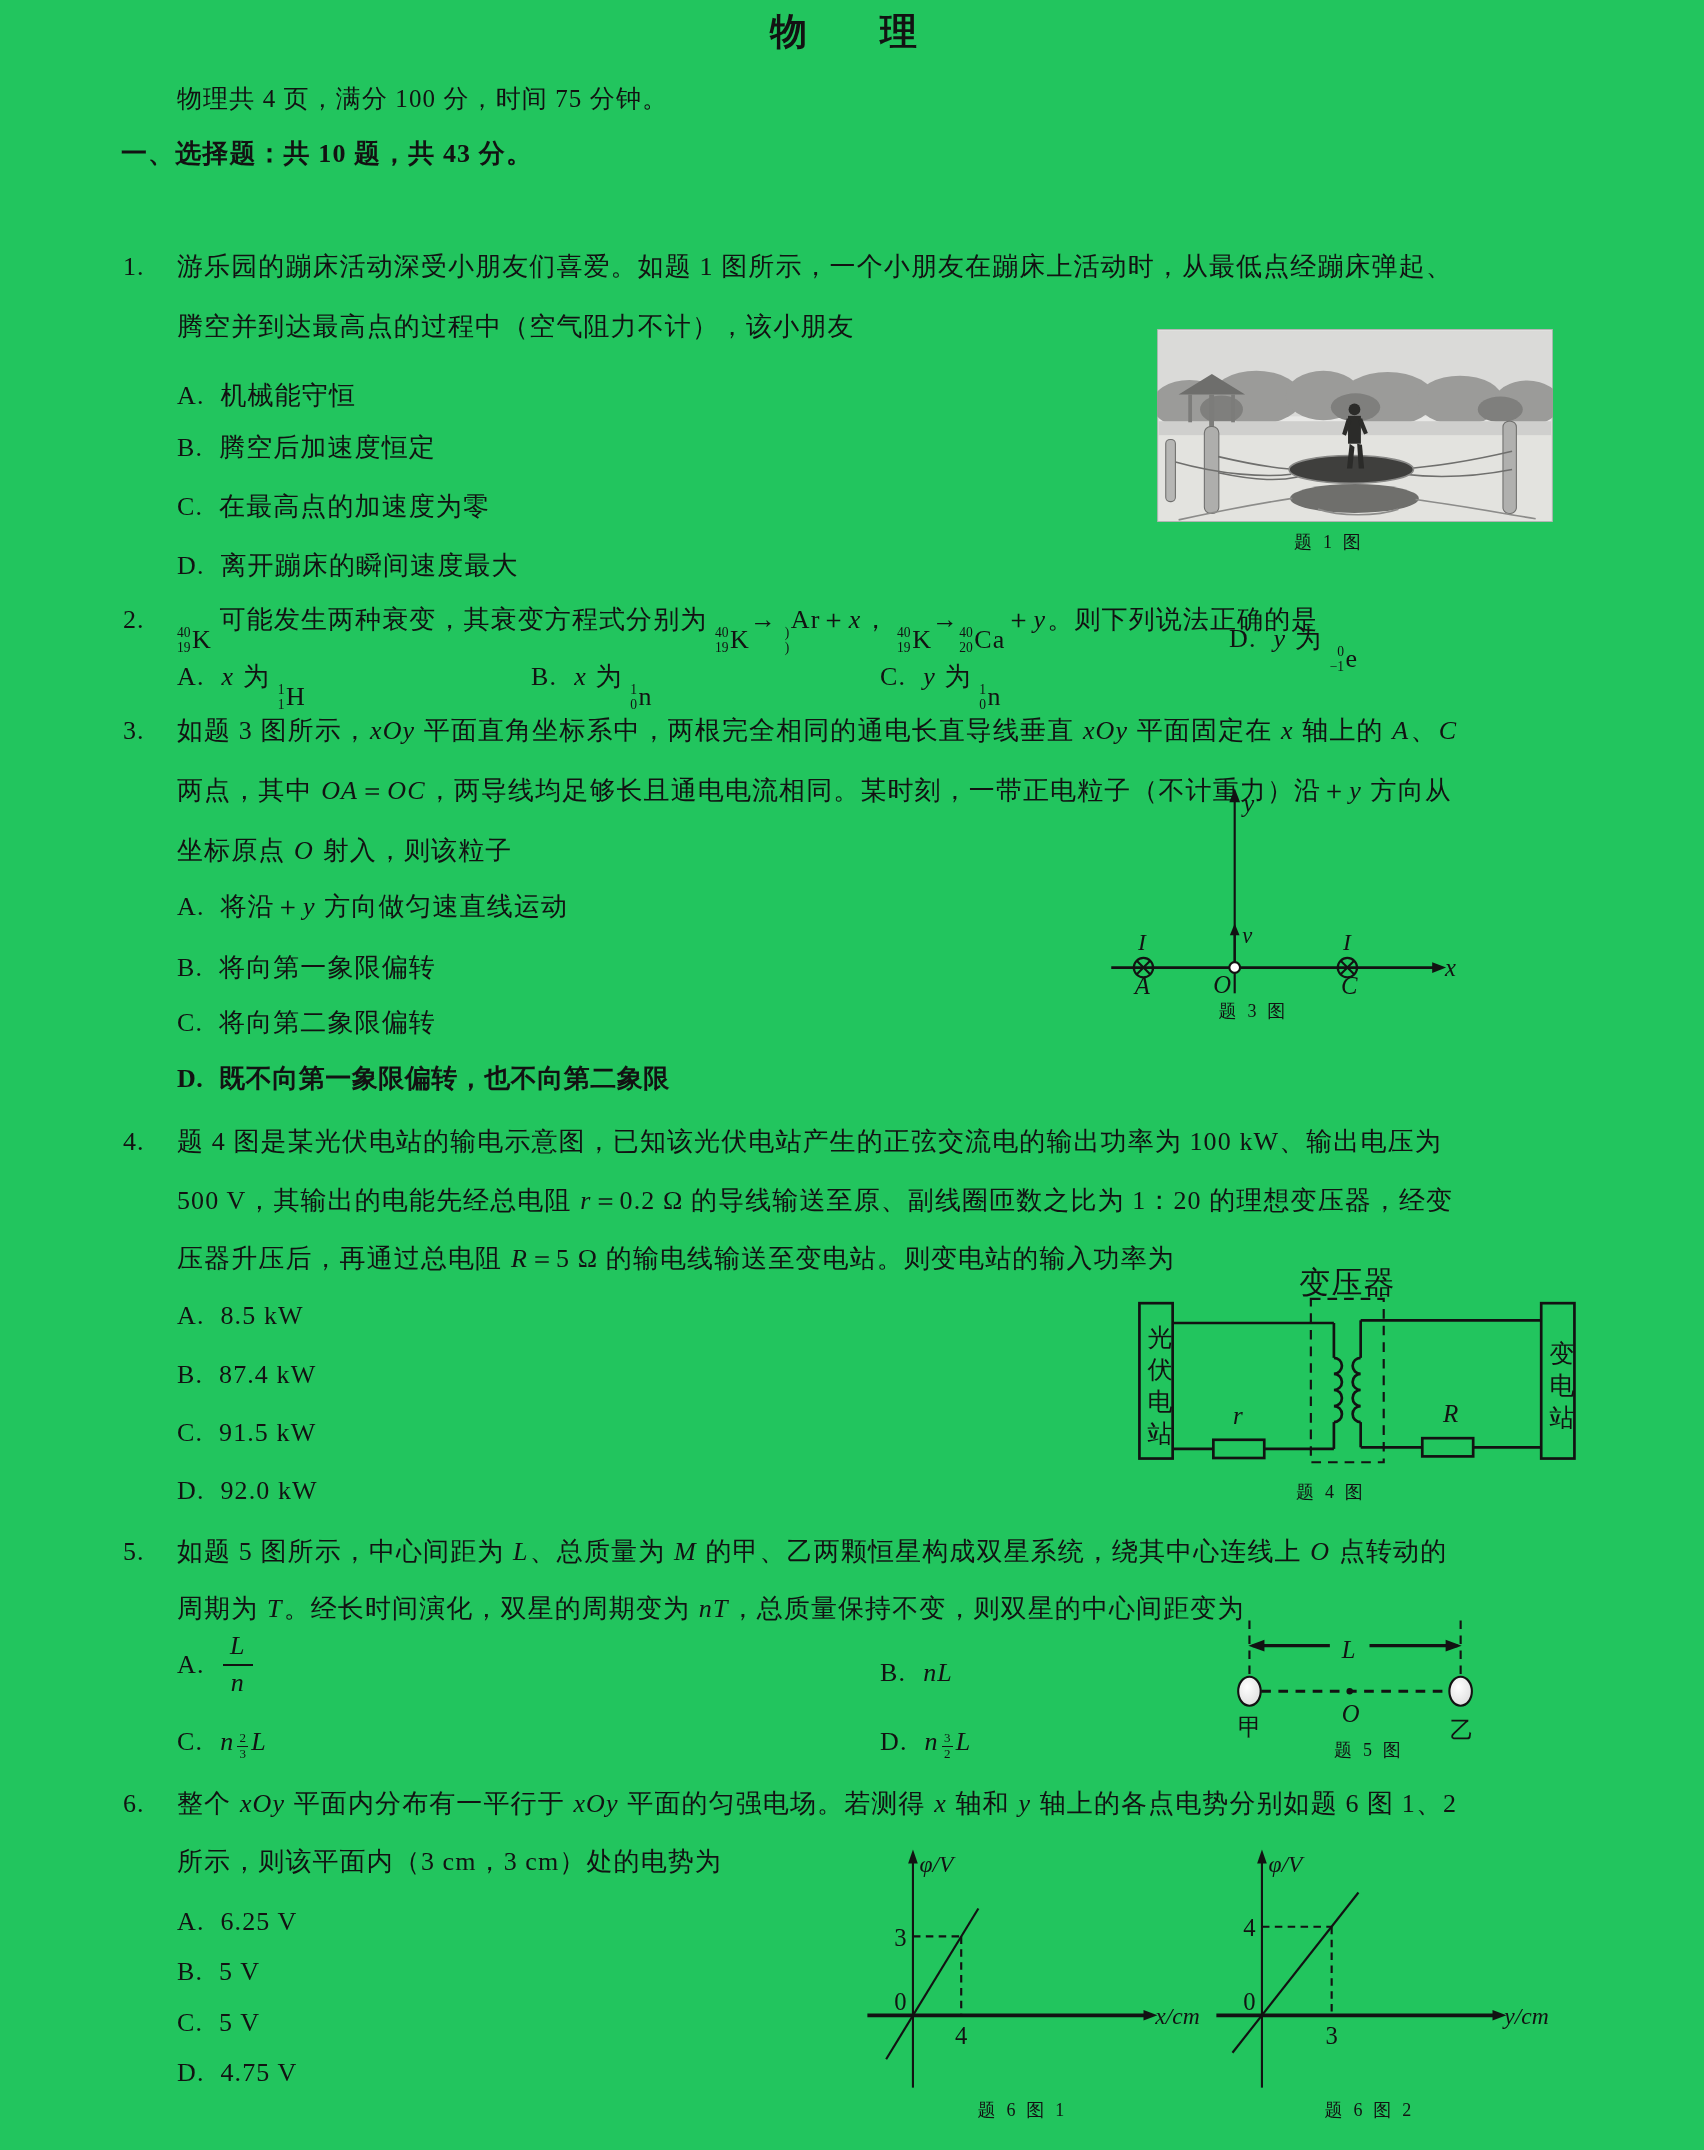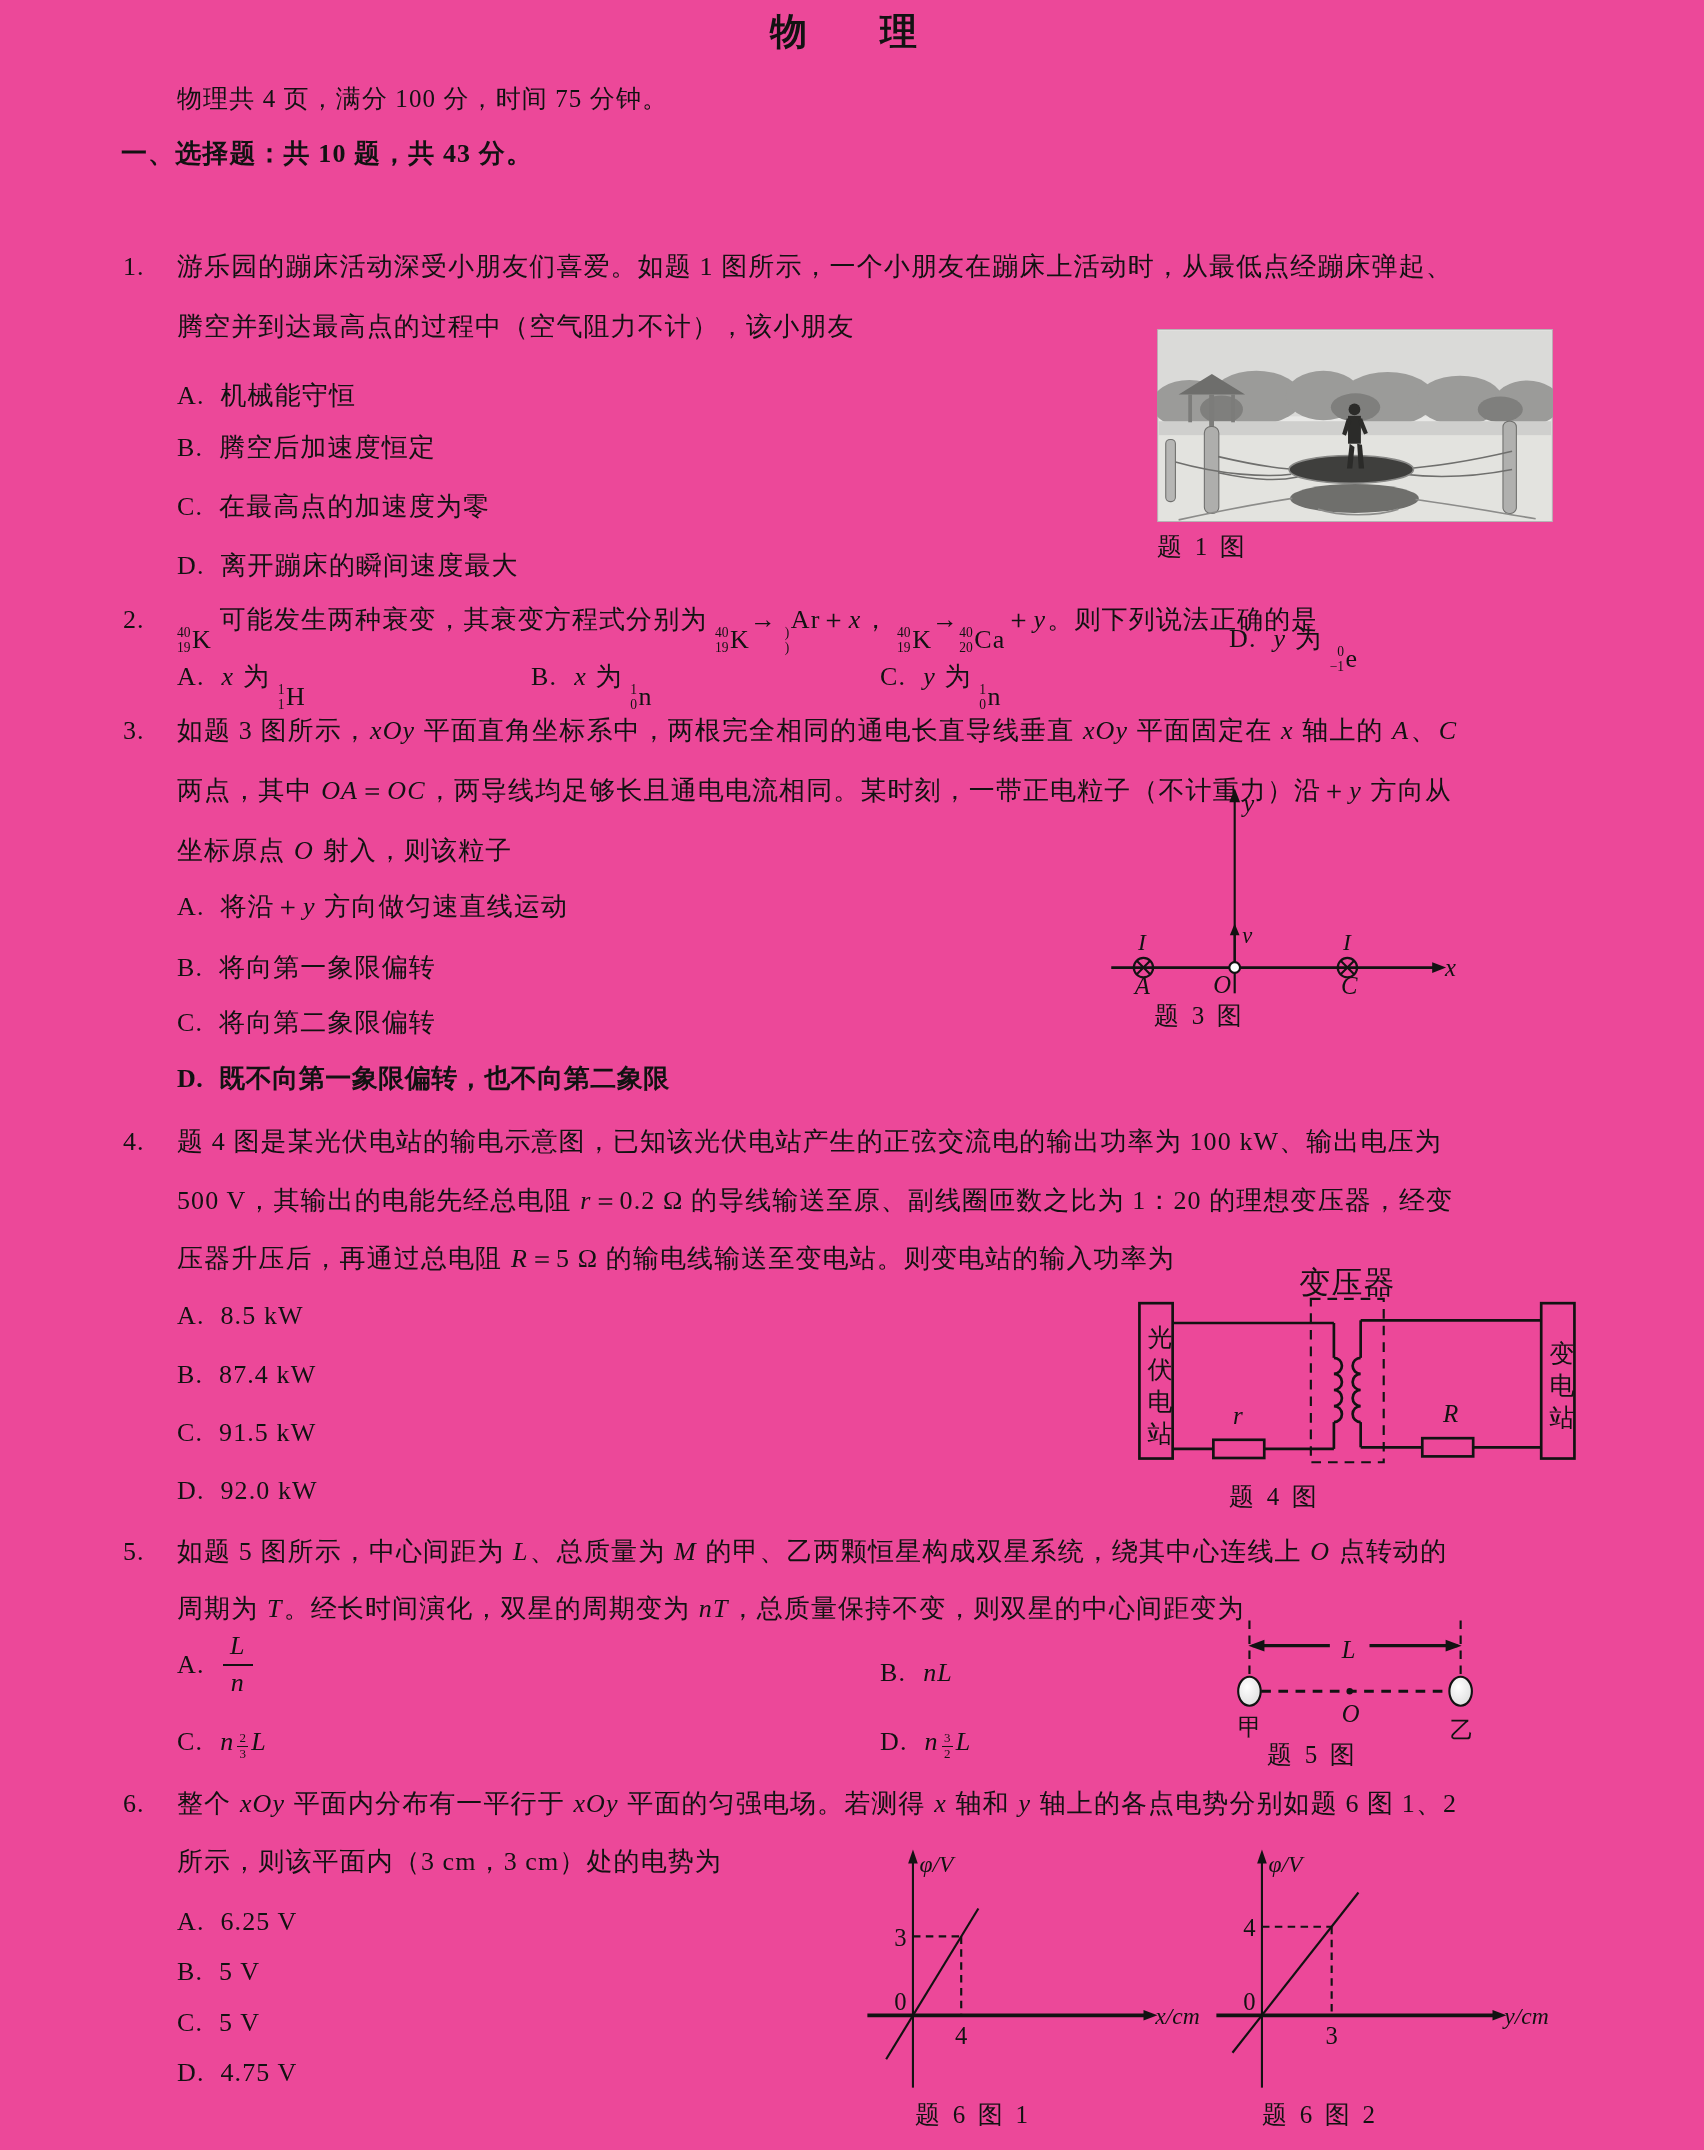--- a/index.html
+++ b/index.html
@@ -1,23 +1,23 @@
 <!DOCTYPE html>
 <html style="font-size:8.6px"><head>
 <meta charset="utf-8">
 <style>
   html,body{margin:0;padding:0;background:#f2f2f2;}
-  .page{position:relative;width:1705px;height:2151px;background:#ec4899;color:#121212;
+  .page{position:relative;width:1705px;height:2151px;background:#22c55e;color:#121212;
         font-family:"Liberation Serif","DejaVu Serif",serif;font-size:26px;overflow:hidden;}
   .abs{position:absolute;white-space:nowrap;line-height:1.15;letter-spacing:1.1px;}
   .title{font-weight:bold;font-size:37px;letter-spacing:18px;text-align:center;left:0;right:0;}
   .sec{font-weight:bold;}
   .opt .lab{display:inline-block;margin-right:16px;}
   .boldopt{font-weight:bold;letter-spacing:0.5px;}
-  .caption{position:absolute;font-size:25px;letter-spacing:3.2px;}
+  .caption{position:absolute;text-align:center;font-size:18px;letter-spacing:3.2px;}
   i{font-style:italic;padding:0 1.1px;}
   
   .nuc{display:inline-flex;align-items:flex-start;vertical-align:-0.34em;}
   .nuc .pre{display:inline-flex;flex-direction:column;align-items:flex-end;
             font-size:0.52em;line-height:1.12;margin-right:1.6px;letter-spacing:0;}
   
   .frac{display:inline-flex;flex-direction:column;align-items:center;vertical-align:middle;
         line-height:1.1;margin:0 2.1px;}
   .frac .fn{border-bottom:2.1px solid #121212;padding:0 6.4px 3.2px;}
   .frac .fd{padding-top:3.2px;}

